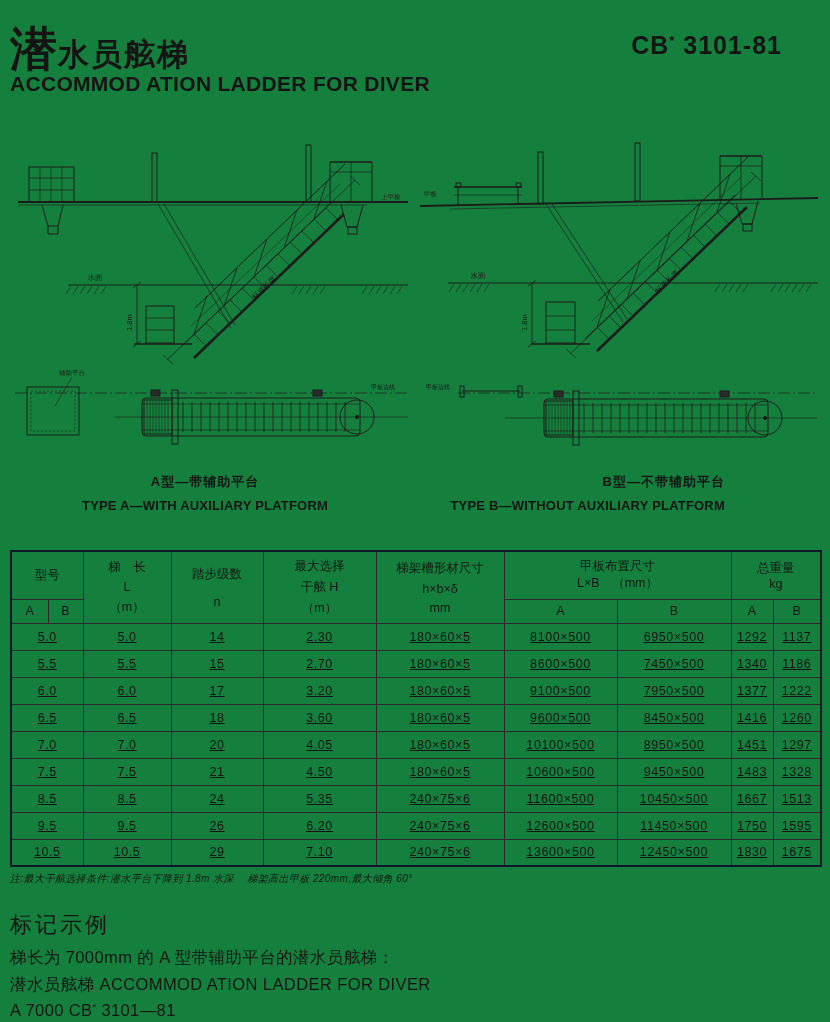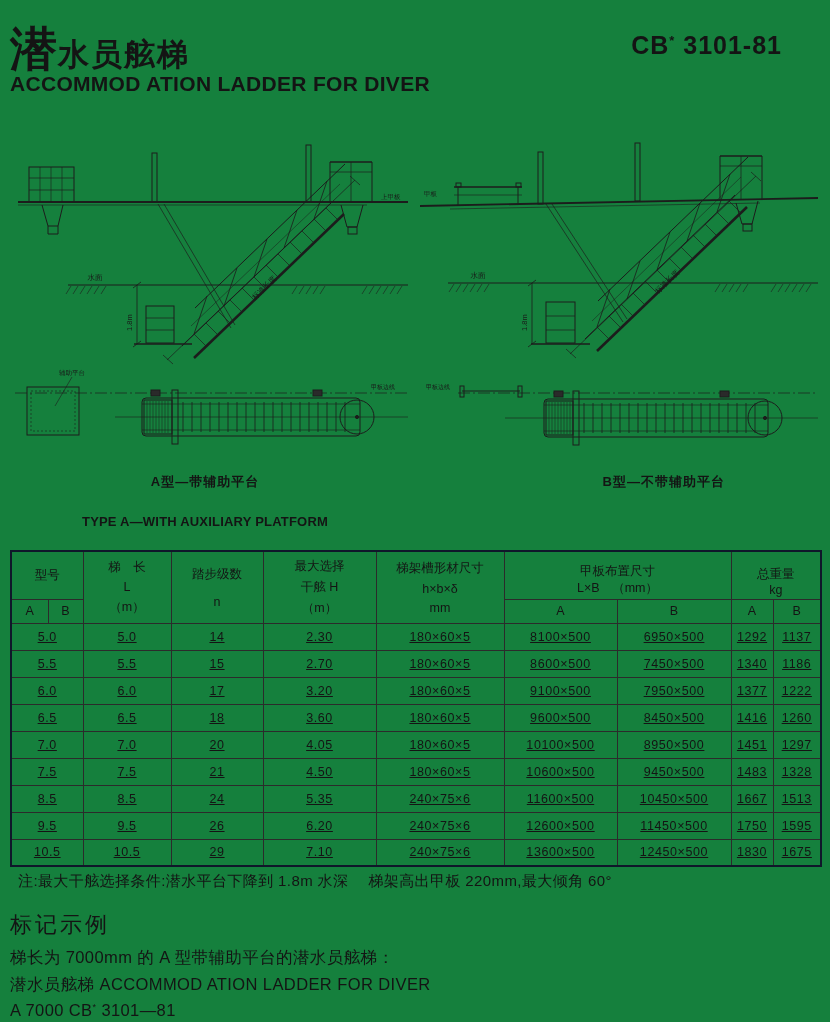--- a/index.html
+++ b/index.html
@@ -15,36 +15,36 @@
   .std-no sup { font-size:13px; }
   .subtitle { position:absolute; top:72px; left:10px; font-size:21px; font-weight:bold; letter-spacing:0.3px; }
 
   
   .figure-a { position:absolute; top:140px; left:15px;  width:395px; height:332px; }
   .figure-b { position:absolute; top:140px; left:420px; width:400px; height:332px; }
   .figure-a svg, .figure-b svg { display:block; }
   .cap-a { position:absolute; top:473px; left:10px;  width:390px; text-align:center; }
   .cap-b { position:absolute; top:473px; left:405px; width:320px; text-align:right; }
   .cap-cn { font-size:13px; font-weight:bold; letter-spacing:1px; }
-  .cap-en { font-size:13px; font-weight:bold; margin-top:23px; letter-spacing:0.2px; }
+  .cap-en { font-size:13px; font-weight:bold; margin-top:7px; letter-spacing:0.2px; }
 
   
   .spec-table { position:absolute; top:550px; left:10px; width:810px;
                 border-collapse:collapse; table-layout:fixed;
                 border:2px solid #0f172a; }
   .spec-table th, .spec-table td { border:1px solid #2b2b2b; text-align:center;
                 vertical-align:middle; font-weight:normal; font-size:12.5px; padding:0; }
   .spec-table thead tr.r1 { height:48px; }
   .spec-table thead tr.r2 { height:24px; }
   .spec-table tbody tr { height:27px;text-decoration:underline; }
   .spec-table td { letter-spacing:0.6px; }
   .th-stack  { display:flex; flex-direction:column; justify-content:space-evenly; height:66px; }
-  .th-stack2 { display:flex; flex-direction:column; justify-content:flex-end; height:44px; }
-
-  .note { position:absolute; top:872px; left:18px; font-size:15px; letter-spacing:0.4px; }
+  .th-stack2 { display:flex; flex-direction:column; justify-content:center; height:44px; }
+
+  .note { position:absolute; top:872px; left:10px; font-size:10px; letter-spacing:0.4px;font-style:italic; }
 
   
   .mark-heading { position:absolute; top:910px; left:10px; font-size:22px; letter-spacing:3px;text-align:center; }
   .mark-line { position:absolute; left:10px; font-size:16.5px; letter-spacing:0.4px; }
   .mark-line.l1 { top:947px; }
   .mark-line.l2 { top:974px;text-align:center; }
   .mark-line.l3 { top:1001px; }
   .mark-line sup { font-size:9px; }
 
   svg text { font-family:"Liberation Sans", sans-serif; fill:#191919; stroke:none; }
@@ -302,20 +302,21 @@
       <text x="6" y="249" font-size="6">甲板边线</text>
     </svg>
   </div>
 
   <div class="cap-a">
     <div class="cap-cn">A型—带辅助平台</div>
     <div class="cap-en">TYPE A—WITH AUXILIARY PLATFORM</div>
   </div>
   <div class="cap-b">
     <div class="cap-cn">B型—不带辅助平台</div>
+    <div class="cap-en">TYPE B—WITHOUT AUXILIARY PLATFORM</div>
   </div>
 
   <table class="spec-table">
     <colgroup>
       <col style="width:37px">
         <col style="width:35px">
         <col style="width:88px">
         <col style="width:92px">
       <col style="width:113px">
         <col style="width:128px">

